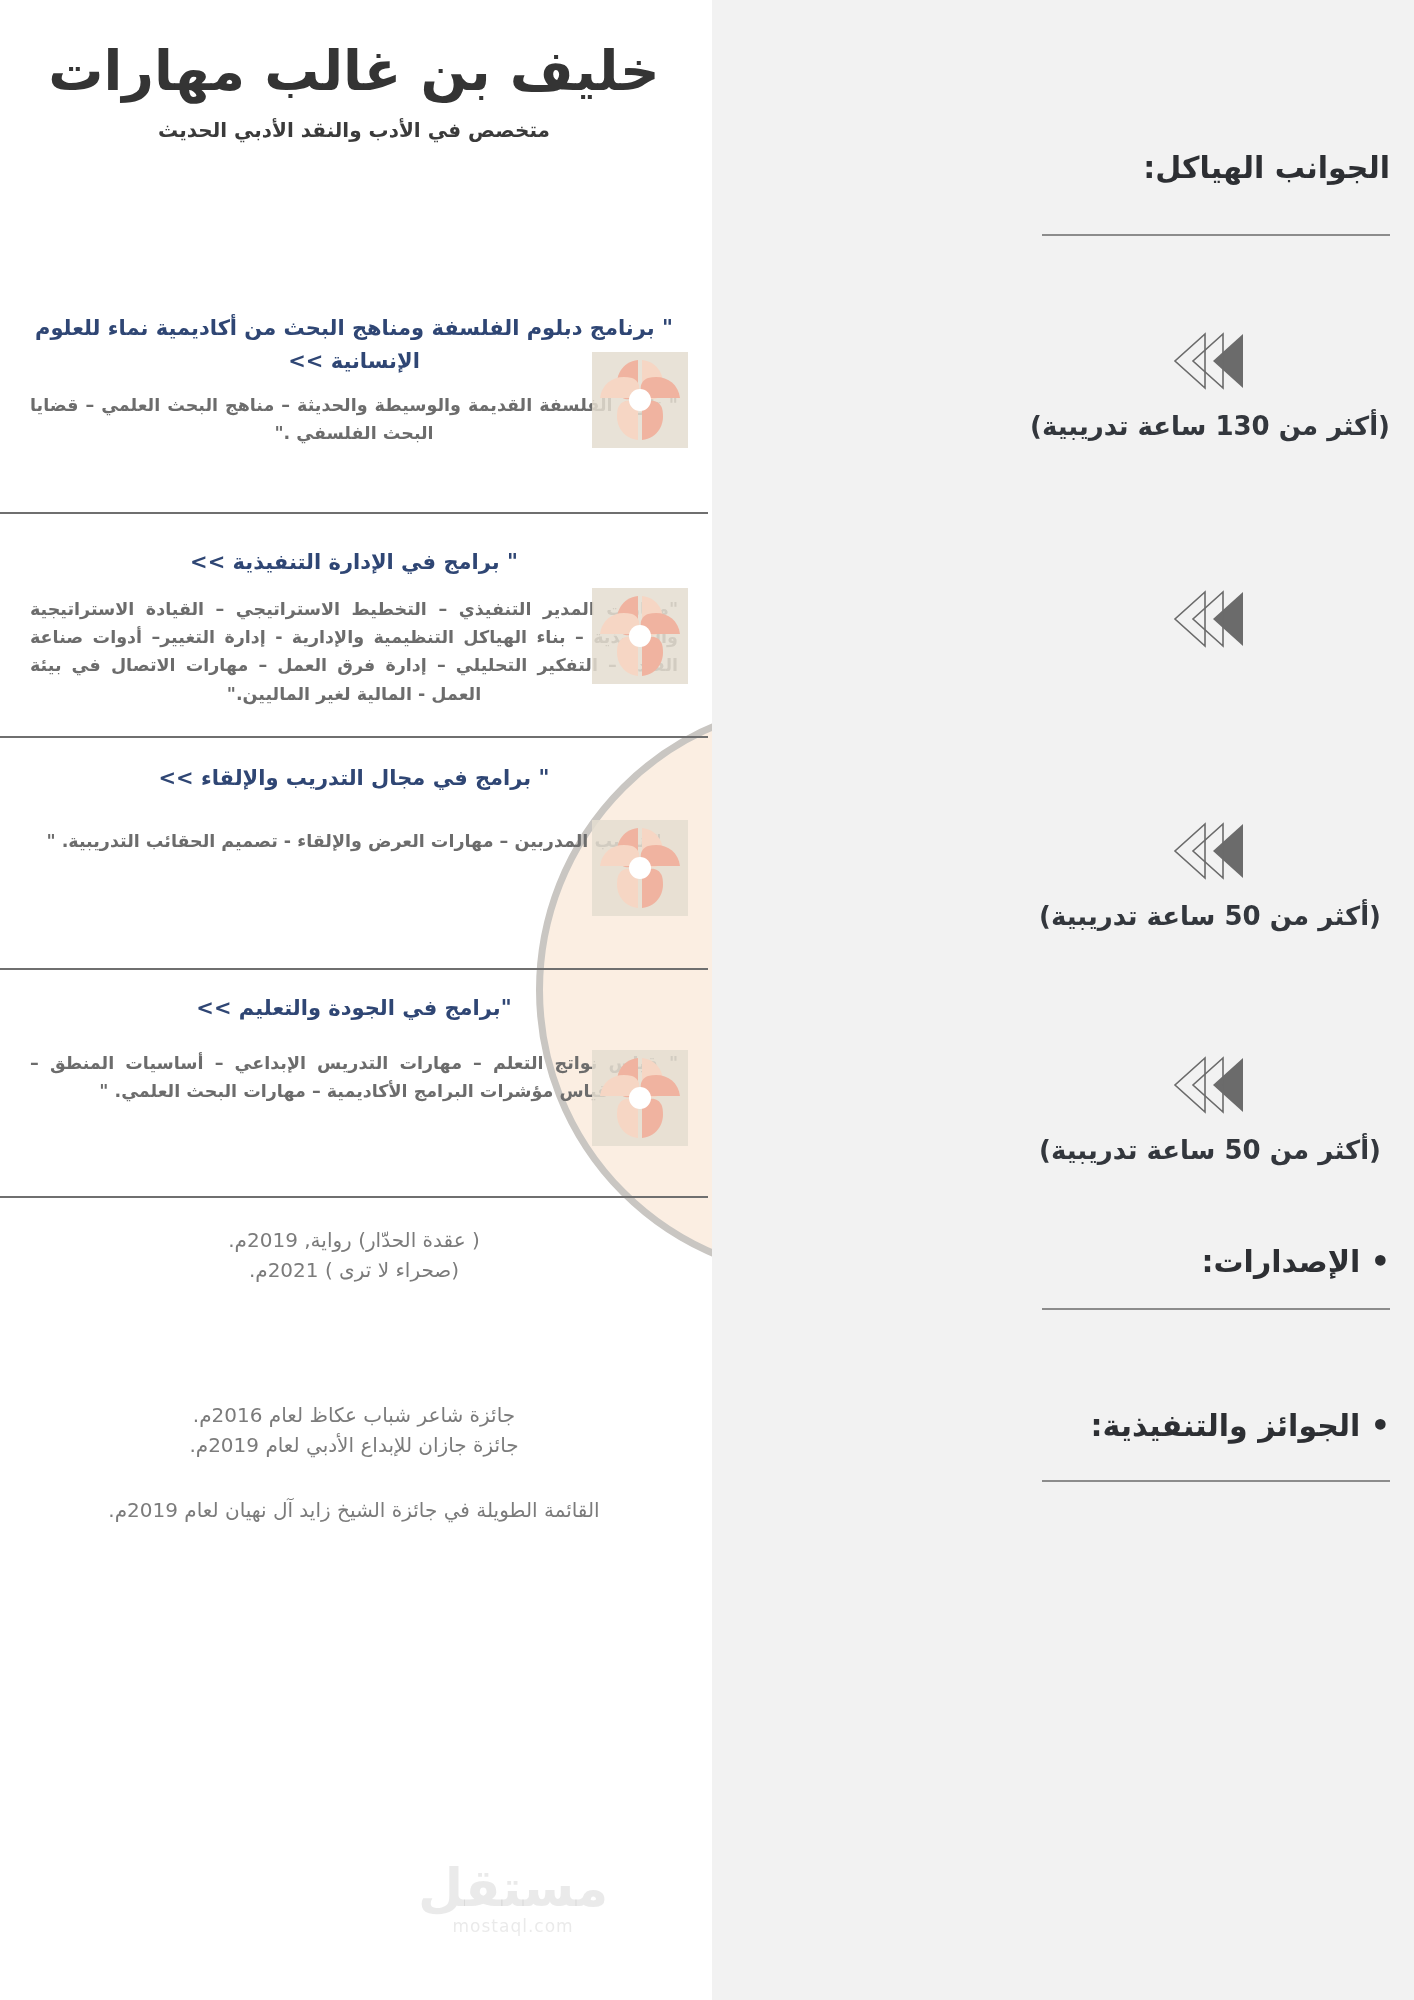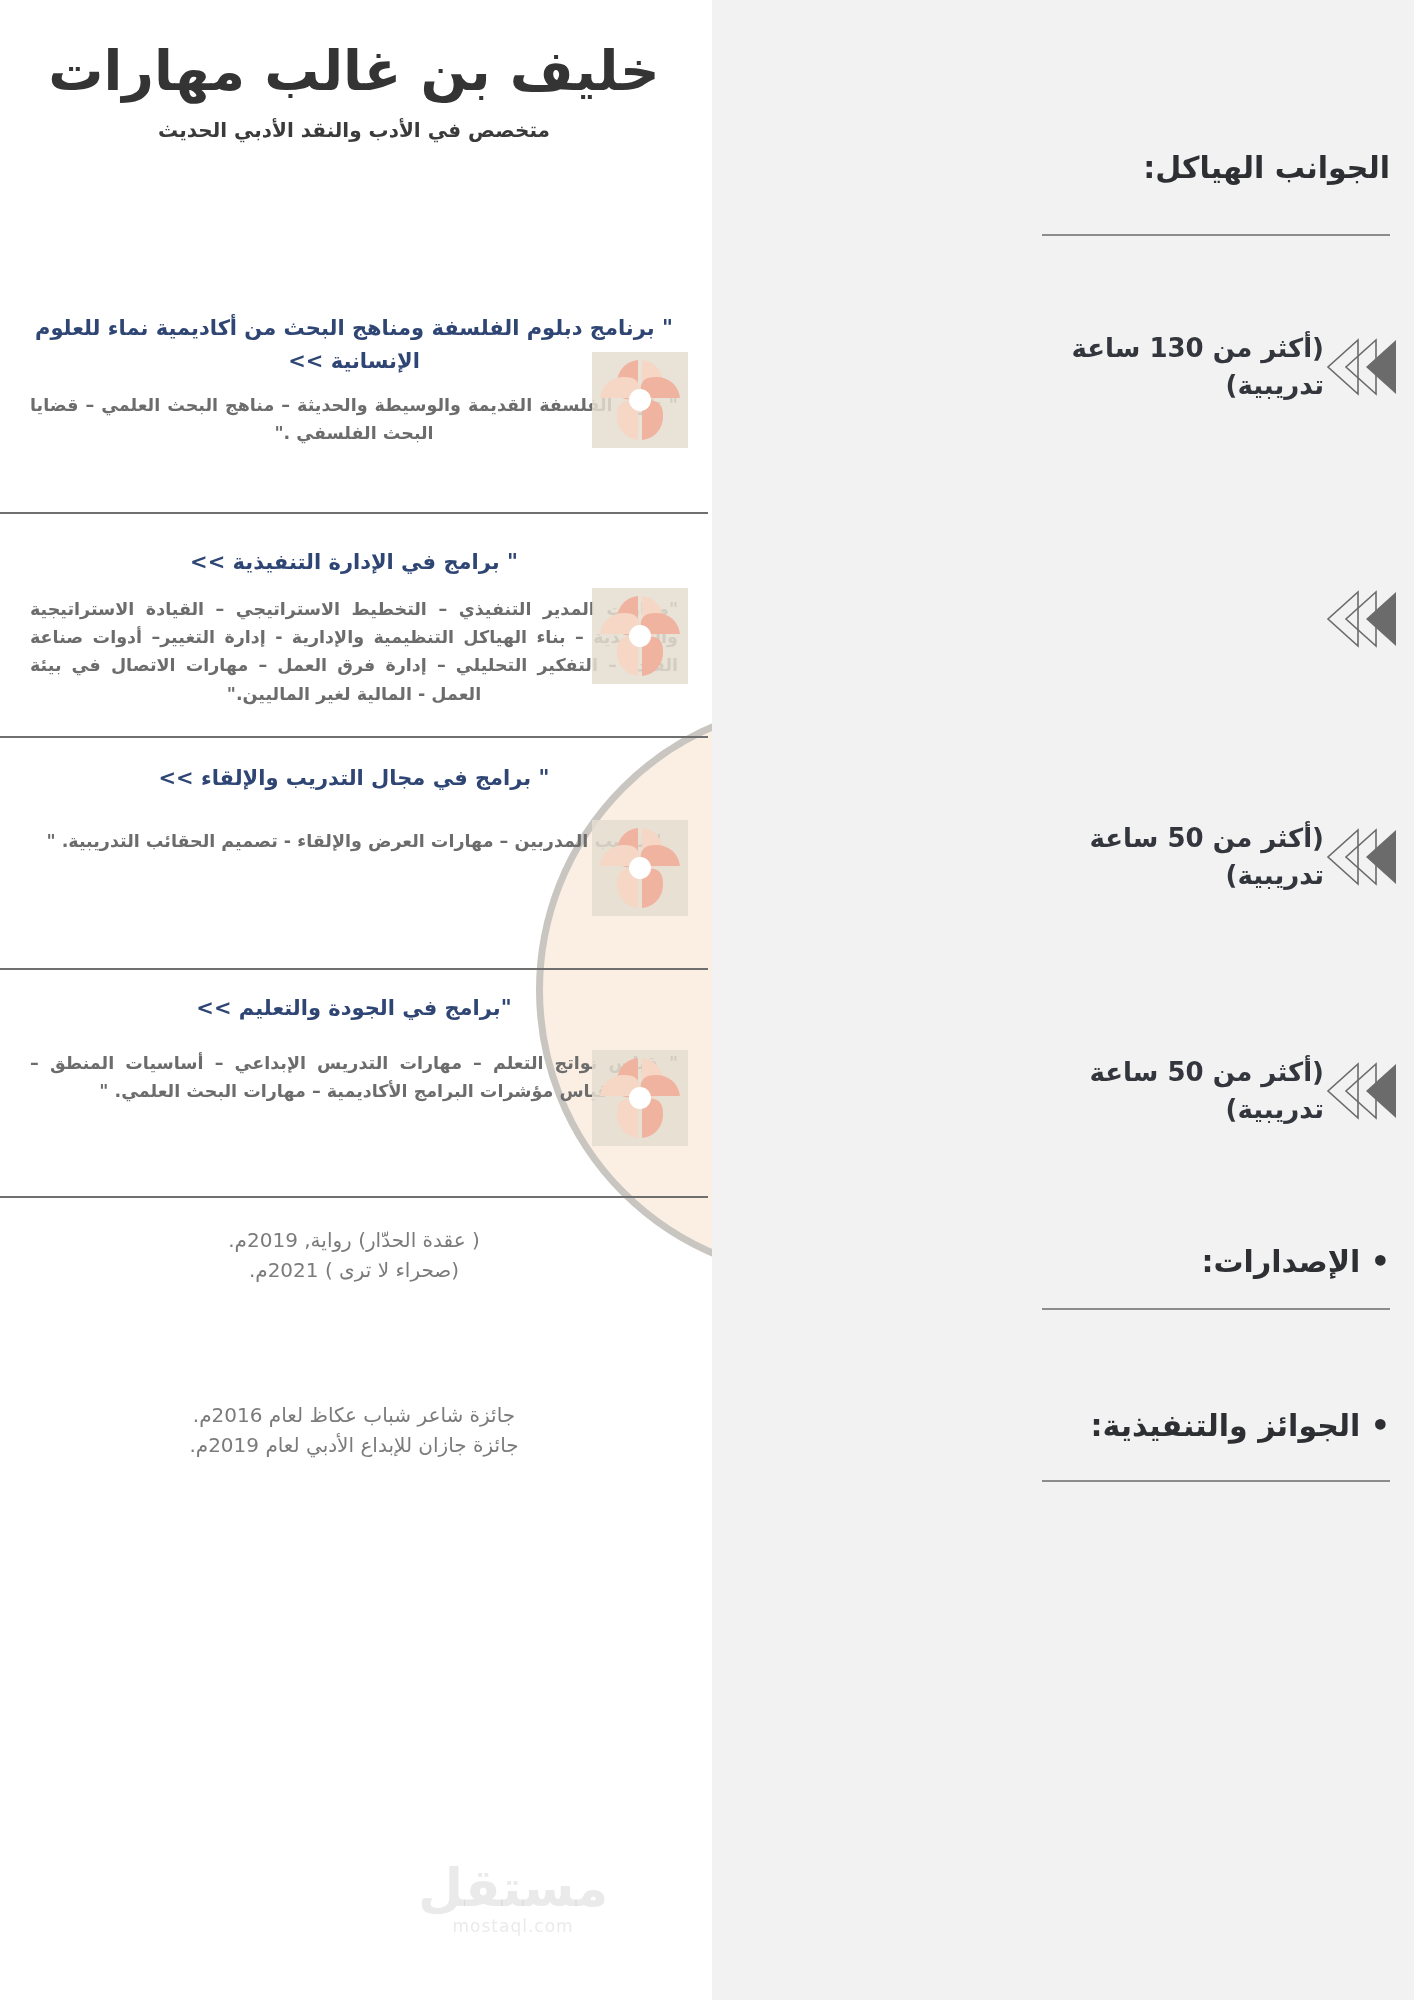--- a/index.html
+++ b/index.html
@@ -79,25 +79,26 @@
     text-align: right;
     font-size: 30px;
     font-weight: 700;
     color: #2d2f33;
     line-height: 1.35;
     direction: rtl;
   }
 
   .rail-row {
     position: absolute;
-    right: 12px;
+    right: 24px;
     display: flex;
-    flex-direction: row;
+    flex-direction: column;
     align-items: center;
     justify-content: flex-start;
+    gap: 16px;
     width: 360px;
     direction: rtl;
   }
   .rail-row-label {
     font-size: 26px;
     font-weight: 700;
     color: #33373d;
     line-height: 1.42;
     text-align: right;
     flex: 1 1 auto;
@@ -408,20 +409,21 @@
     <div class="sec-divider" style="top:1196px;"></div>
 
     <div class="btm-block" style="top:1225px;">
       <div class="btm-line">( عقدة الحدّار) رواية, 2019م.</div>
       <div class="btm-line">(صحراء لا ترى ) 2021م.</div>
     </div>
 
     <div class="btm-block" style="top:1400px;">
       <div class="btm-line">جائزة شاعر شباب عكاظ لعام 2016م.</div>
       <div class="btm-line">جائزة جازان للإبداع الأدبي لعام 2019م.</div>
+      <div class="btm-line" style="margin-top:34px;">القائمة الطويلة في جائزة الشيخ زايد آل نهيان لعام 2019م.</div>
     </div>
 
   </div>
 
   <div class="watermark">
     <div class="wm-main">مستقل</div>
     <div class="wm-sub">mostaql.com</div>
   </div>
 
 </div>

